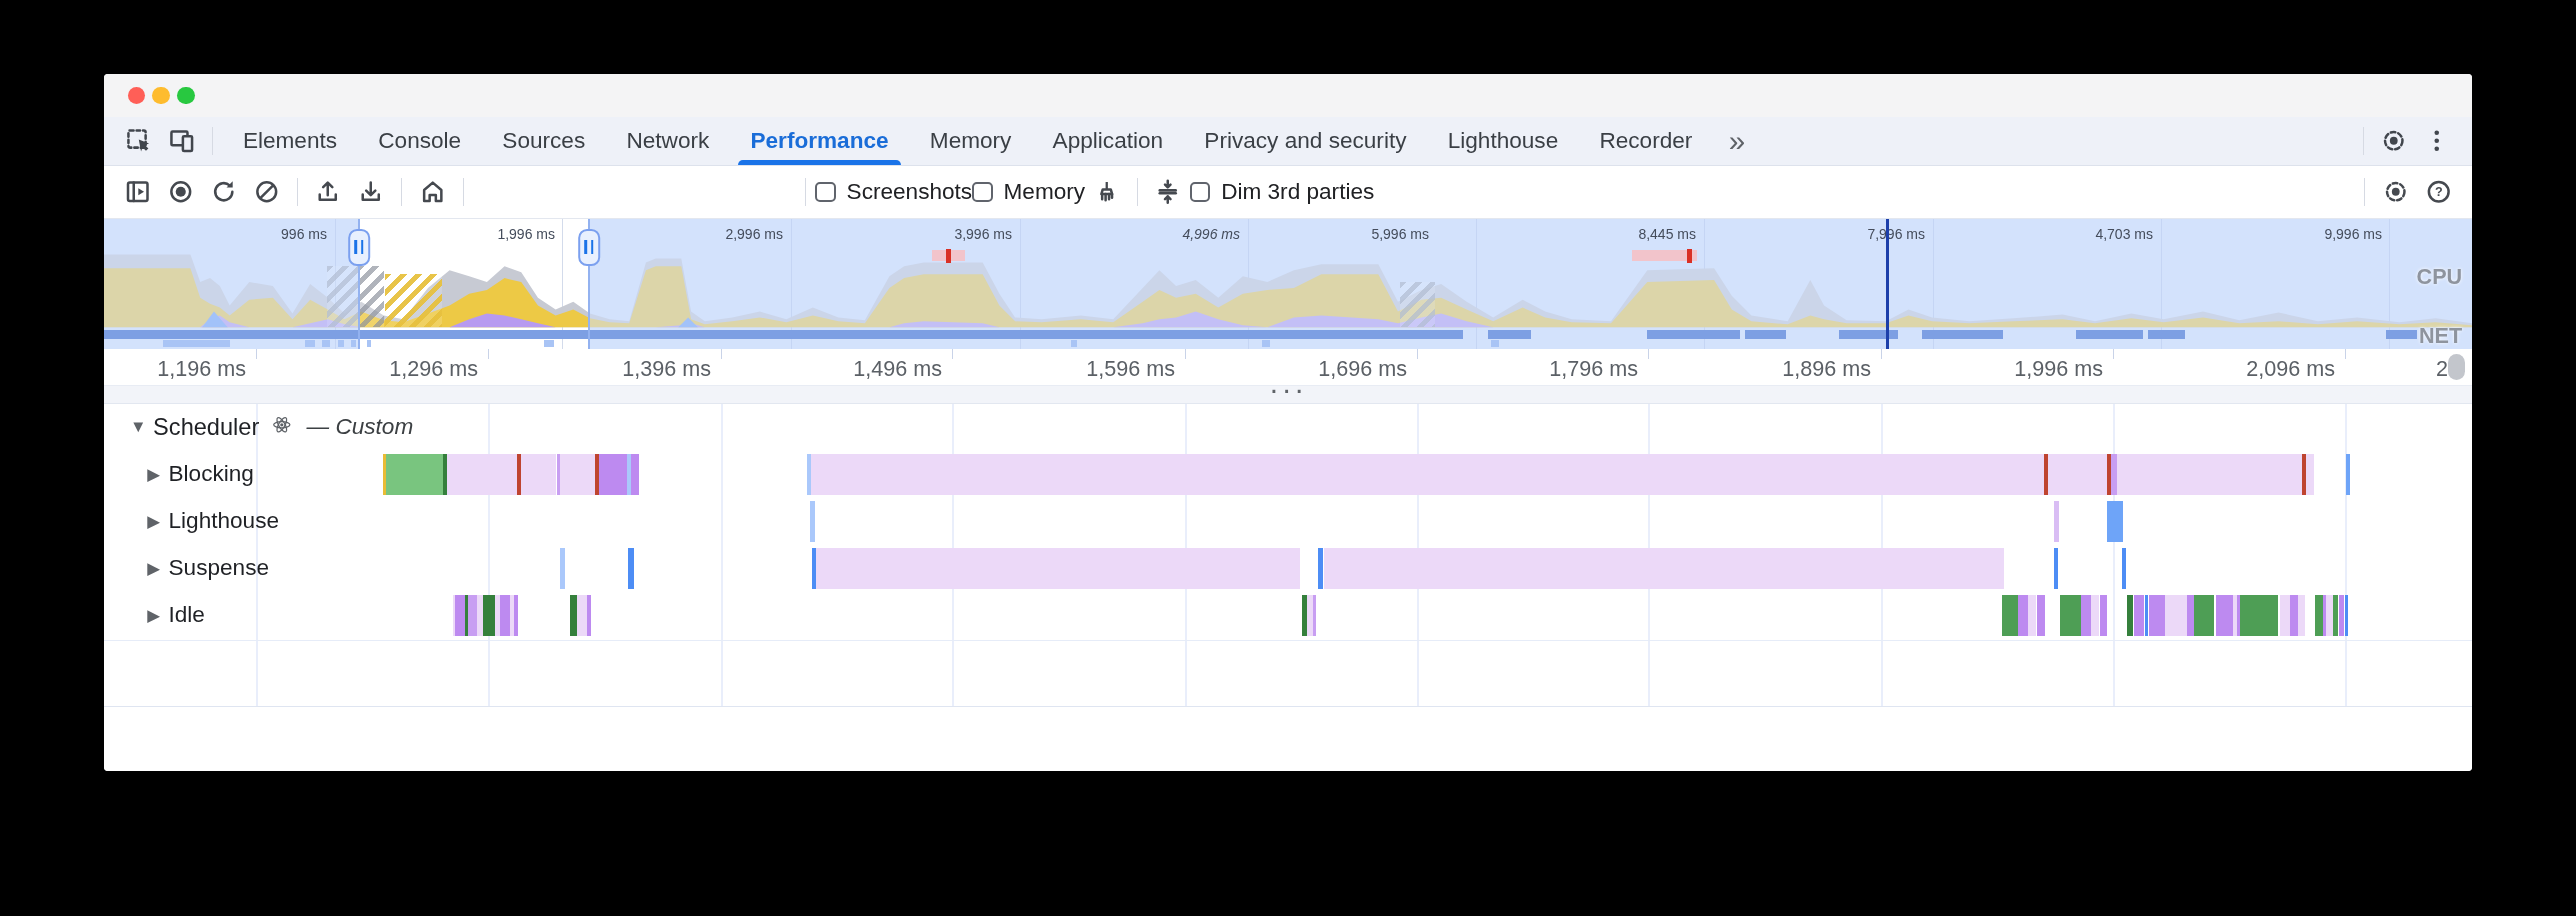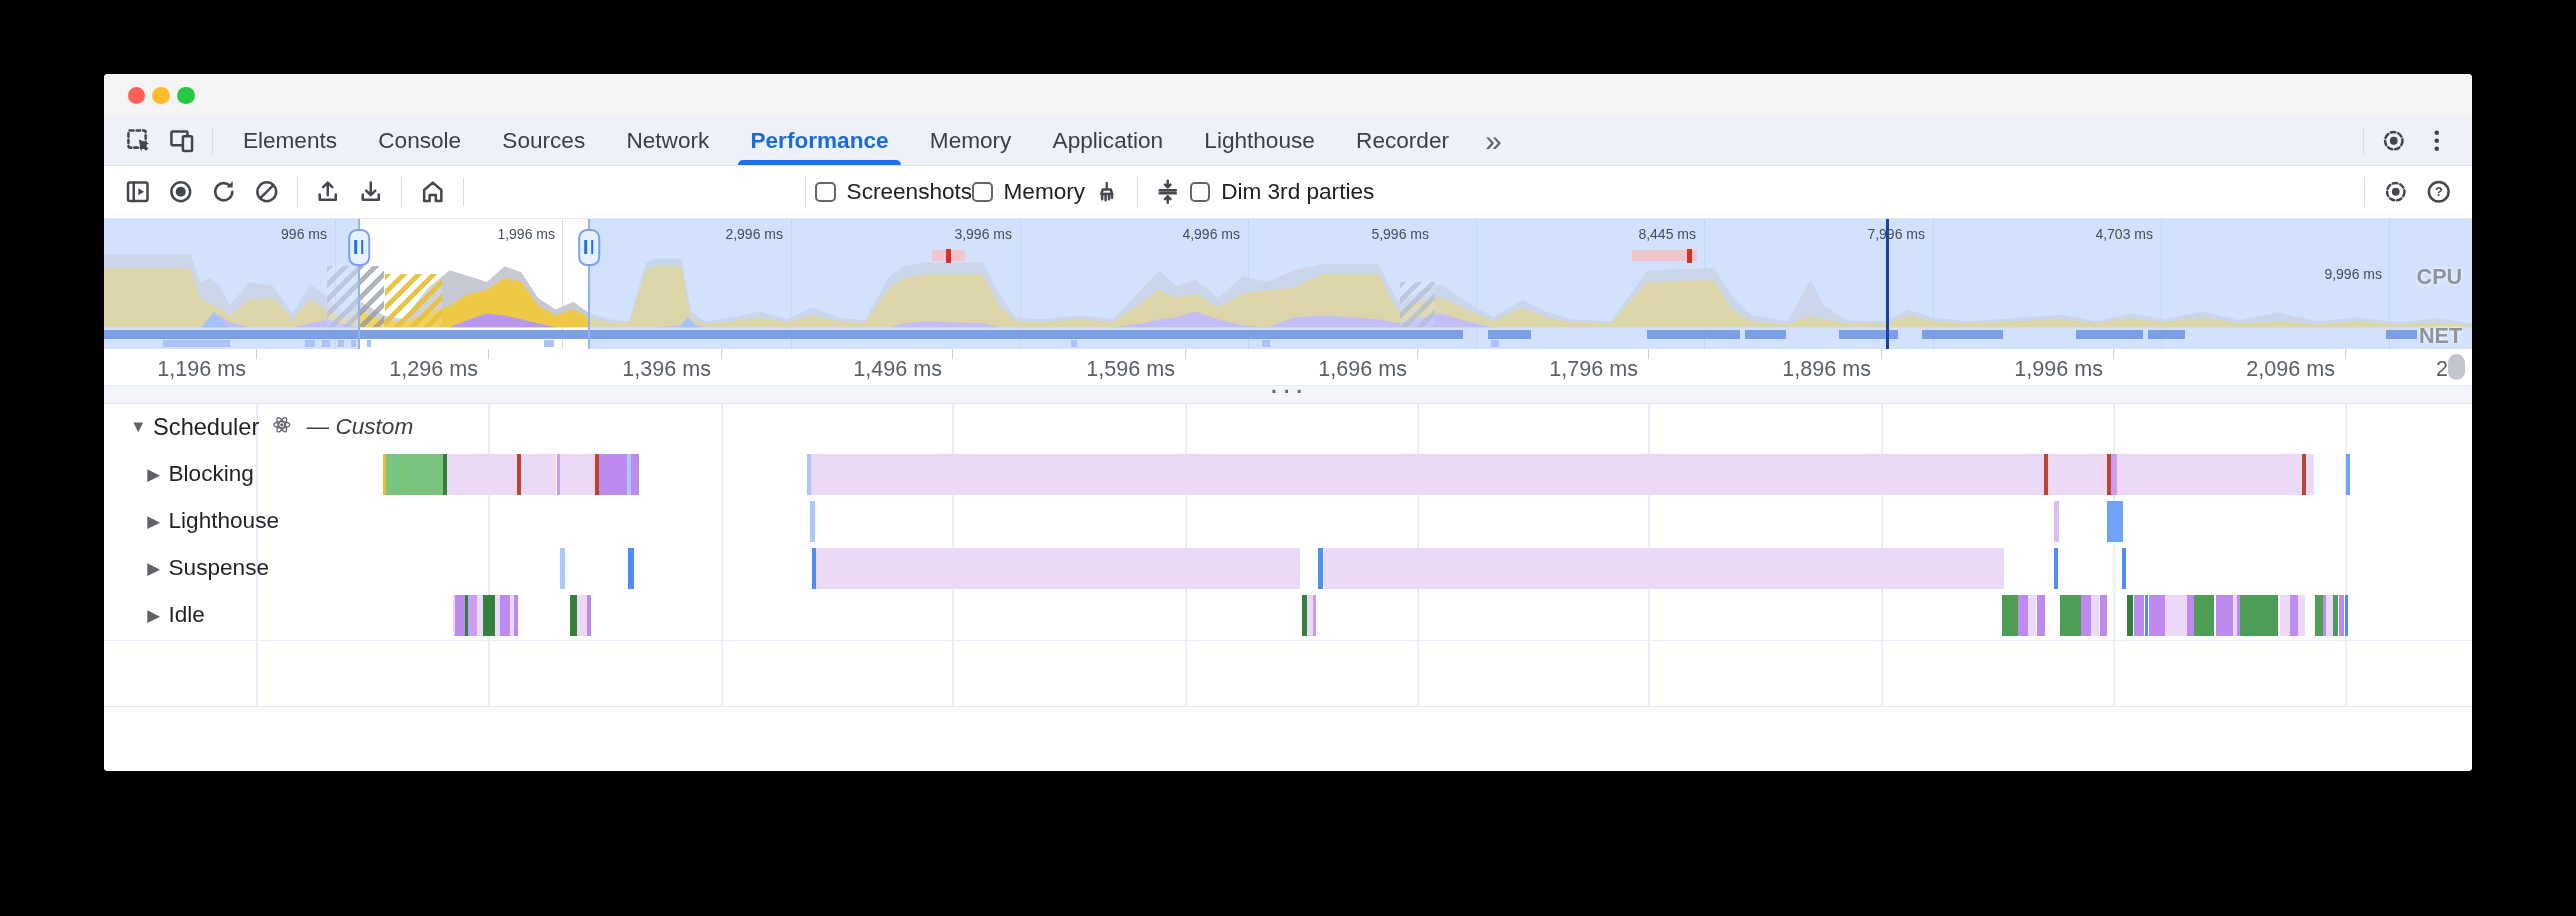--- a/index.html
+++ b/index.html
@@ -89,20 +89,21 @@
         </svg>
       </span>
       <span class="vsep"></span>
       <div class="tab">Elements</div>
       <div class="tab">Console</div>
       <div class="tab">Sources</div>
       <div class="tab">Network</div>
       <div class="tab active">Performance</div>
       <div class="tab">Memory</div>
       <div class="tab">Application</div>
+      <div class="tab">Privacy and security</div>
       <div class="tab">Lighthouse</div>
       <div class="tab">Recorder</div>
       <span class="more-tabs">»</span>
       <span class="spacer"></span>
       <span class="vsep"></span>
       <span class="icon-btn">
         <svg width="27.5" height="27.5" viewBox="0 0 24 24">
           <circle cx="12" cy="12" r="3.4" fill="currentColor"></circle>
           <circle cx="12" cy="12" r="7.6" stroke="currentColor" fill="none" stroke-width="2.2" stroke-linecap="round" stroke-linejoin="round" stroke-dasharray="4 2.6"></circle>
         </svg>
@@ -252,26 +253,26 @@
       <div class="net-tick" style="left: 1158px; width: 7.9px;"></div>
       <div class="net-tick" style="left: 1387px; width: 7.9px;"></div>
       <div class="ov-mark" style="left: 828px; width: 33px;"></div>
       <div class="ov-mark-tick" style="left: 842px;"></div>
       <div class="ov-mark" style="left: 1528px; width: 65px;"></div>
       <div class="ov-mark-tick" style="left: 1583px;"></div>
       <div class="ov-label" style="left: 223px;">996 ms</div>
       <div class="ov-label" style="left: 451px;">1,996 ms</div>
       <div class="ov-label" style="left: 679px;">2,996 ms</div>
       <div class="ov-label" style="left: 908px; text-align: center;">3,996 ms</div>
-      <div class="ov-label" style="left: 1136px;">4,996 ms</div>
+      <div class="ov-label" style="left: 1136px; font-style: italic;">4,996 ms</div>
       <div class="ov-label" style="left: 1325px;">5,996 ms</div>
       <div class="ov-label" style="left: 1592px;">8,445 ms</div>
       <div class="ov-label" style="left: 1821px;">7,996 ms</div>
       <div class="ov-label" style="left: 2049px;">4,703 ms</div>
-      <div class="ov-label" style="left: 2278px; margin-top: 40px;">9,996 ms</div>
+      <div class="ov-label" style="left: 2278px;">9,996 ms</div>
       <div class="side-label" style="top: 45px;">CPU</div>
       <div class="side-label" style="top: 104px;">NET</div>
       <div class="playhead" style="left: 1782px;"></div>
       <div class="handle-line" style="left: 255px;"></div>
       <div class="handle" style="left: 255px;">
         <i></i>
         <i></i>
       </div>
       <div class="handle-line" style="left: 485px;"></div>
       <div class="handle" style="left: 485px;">

